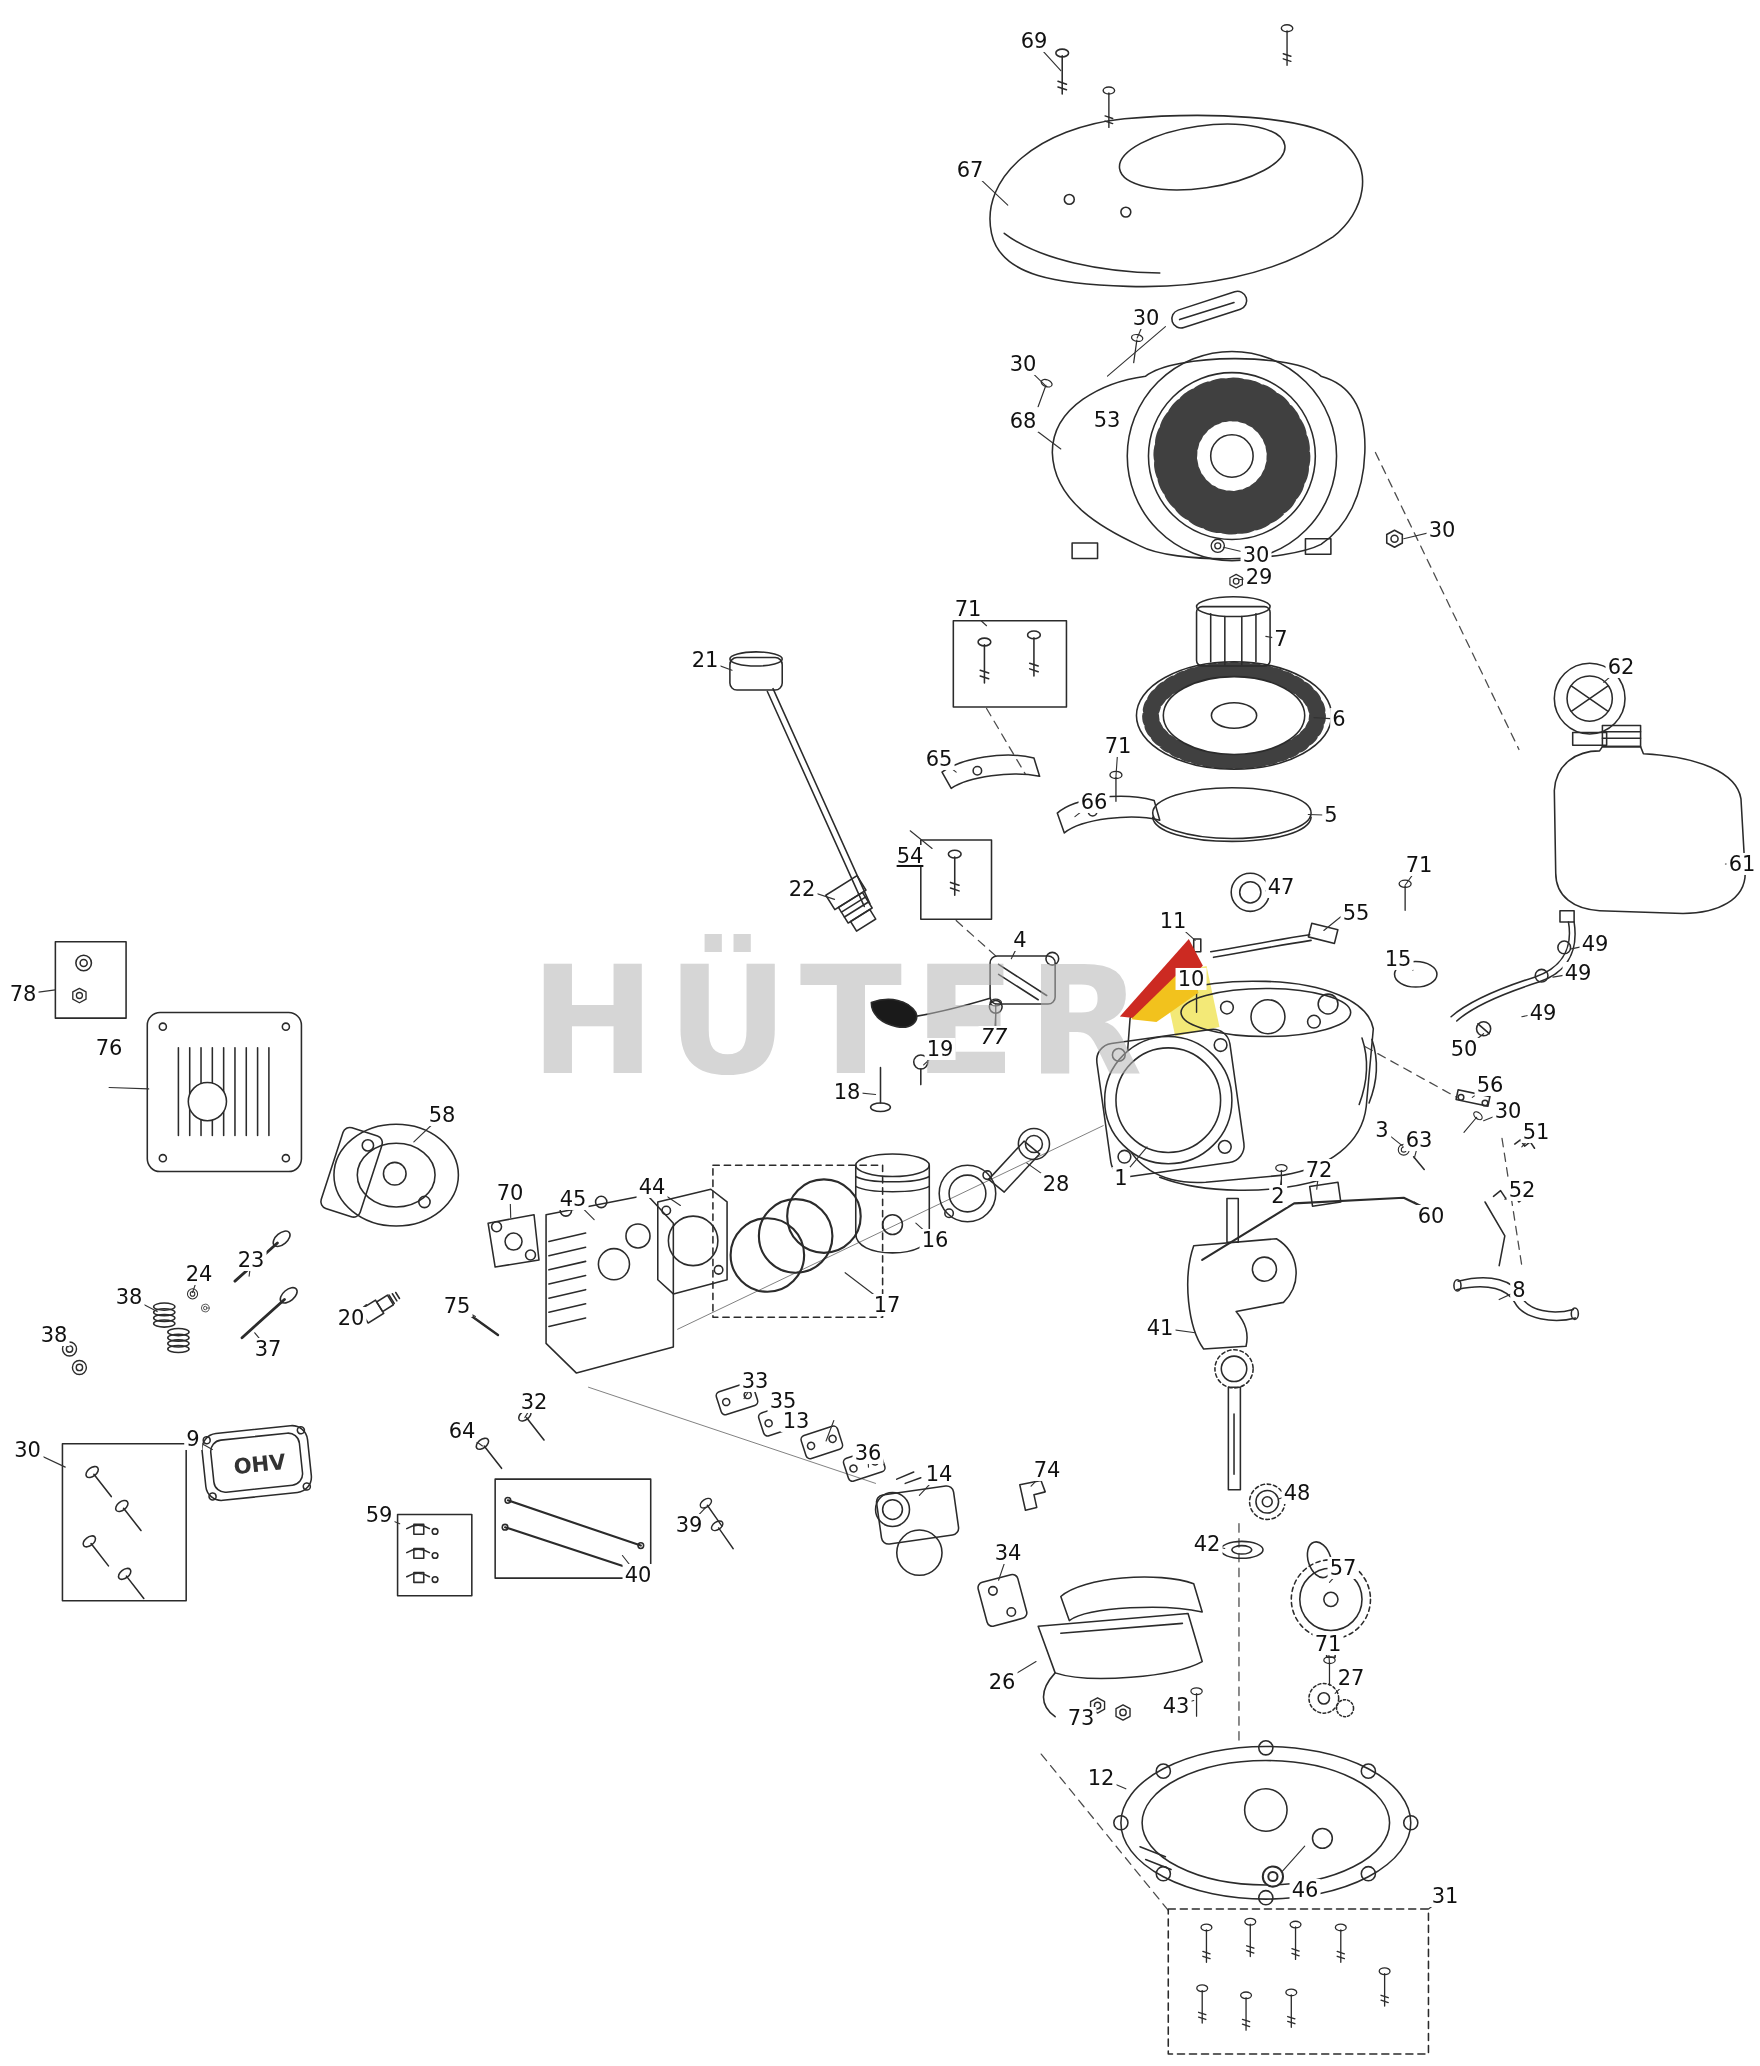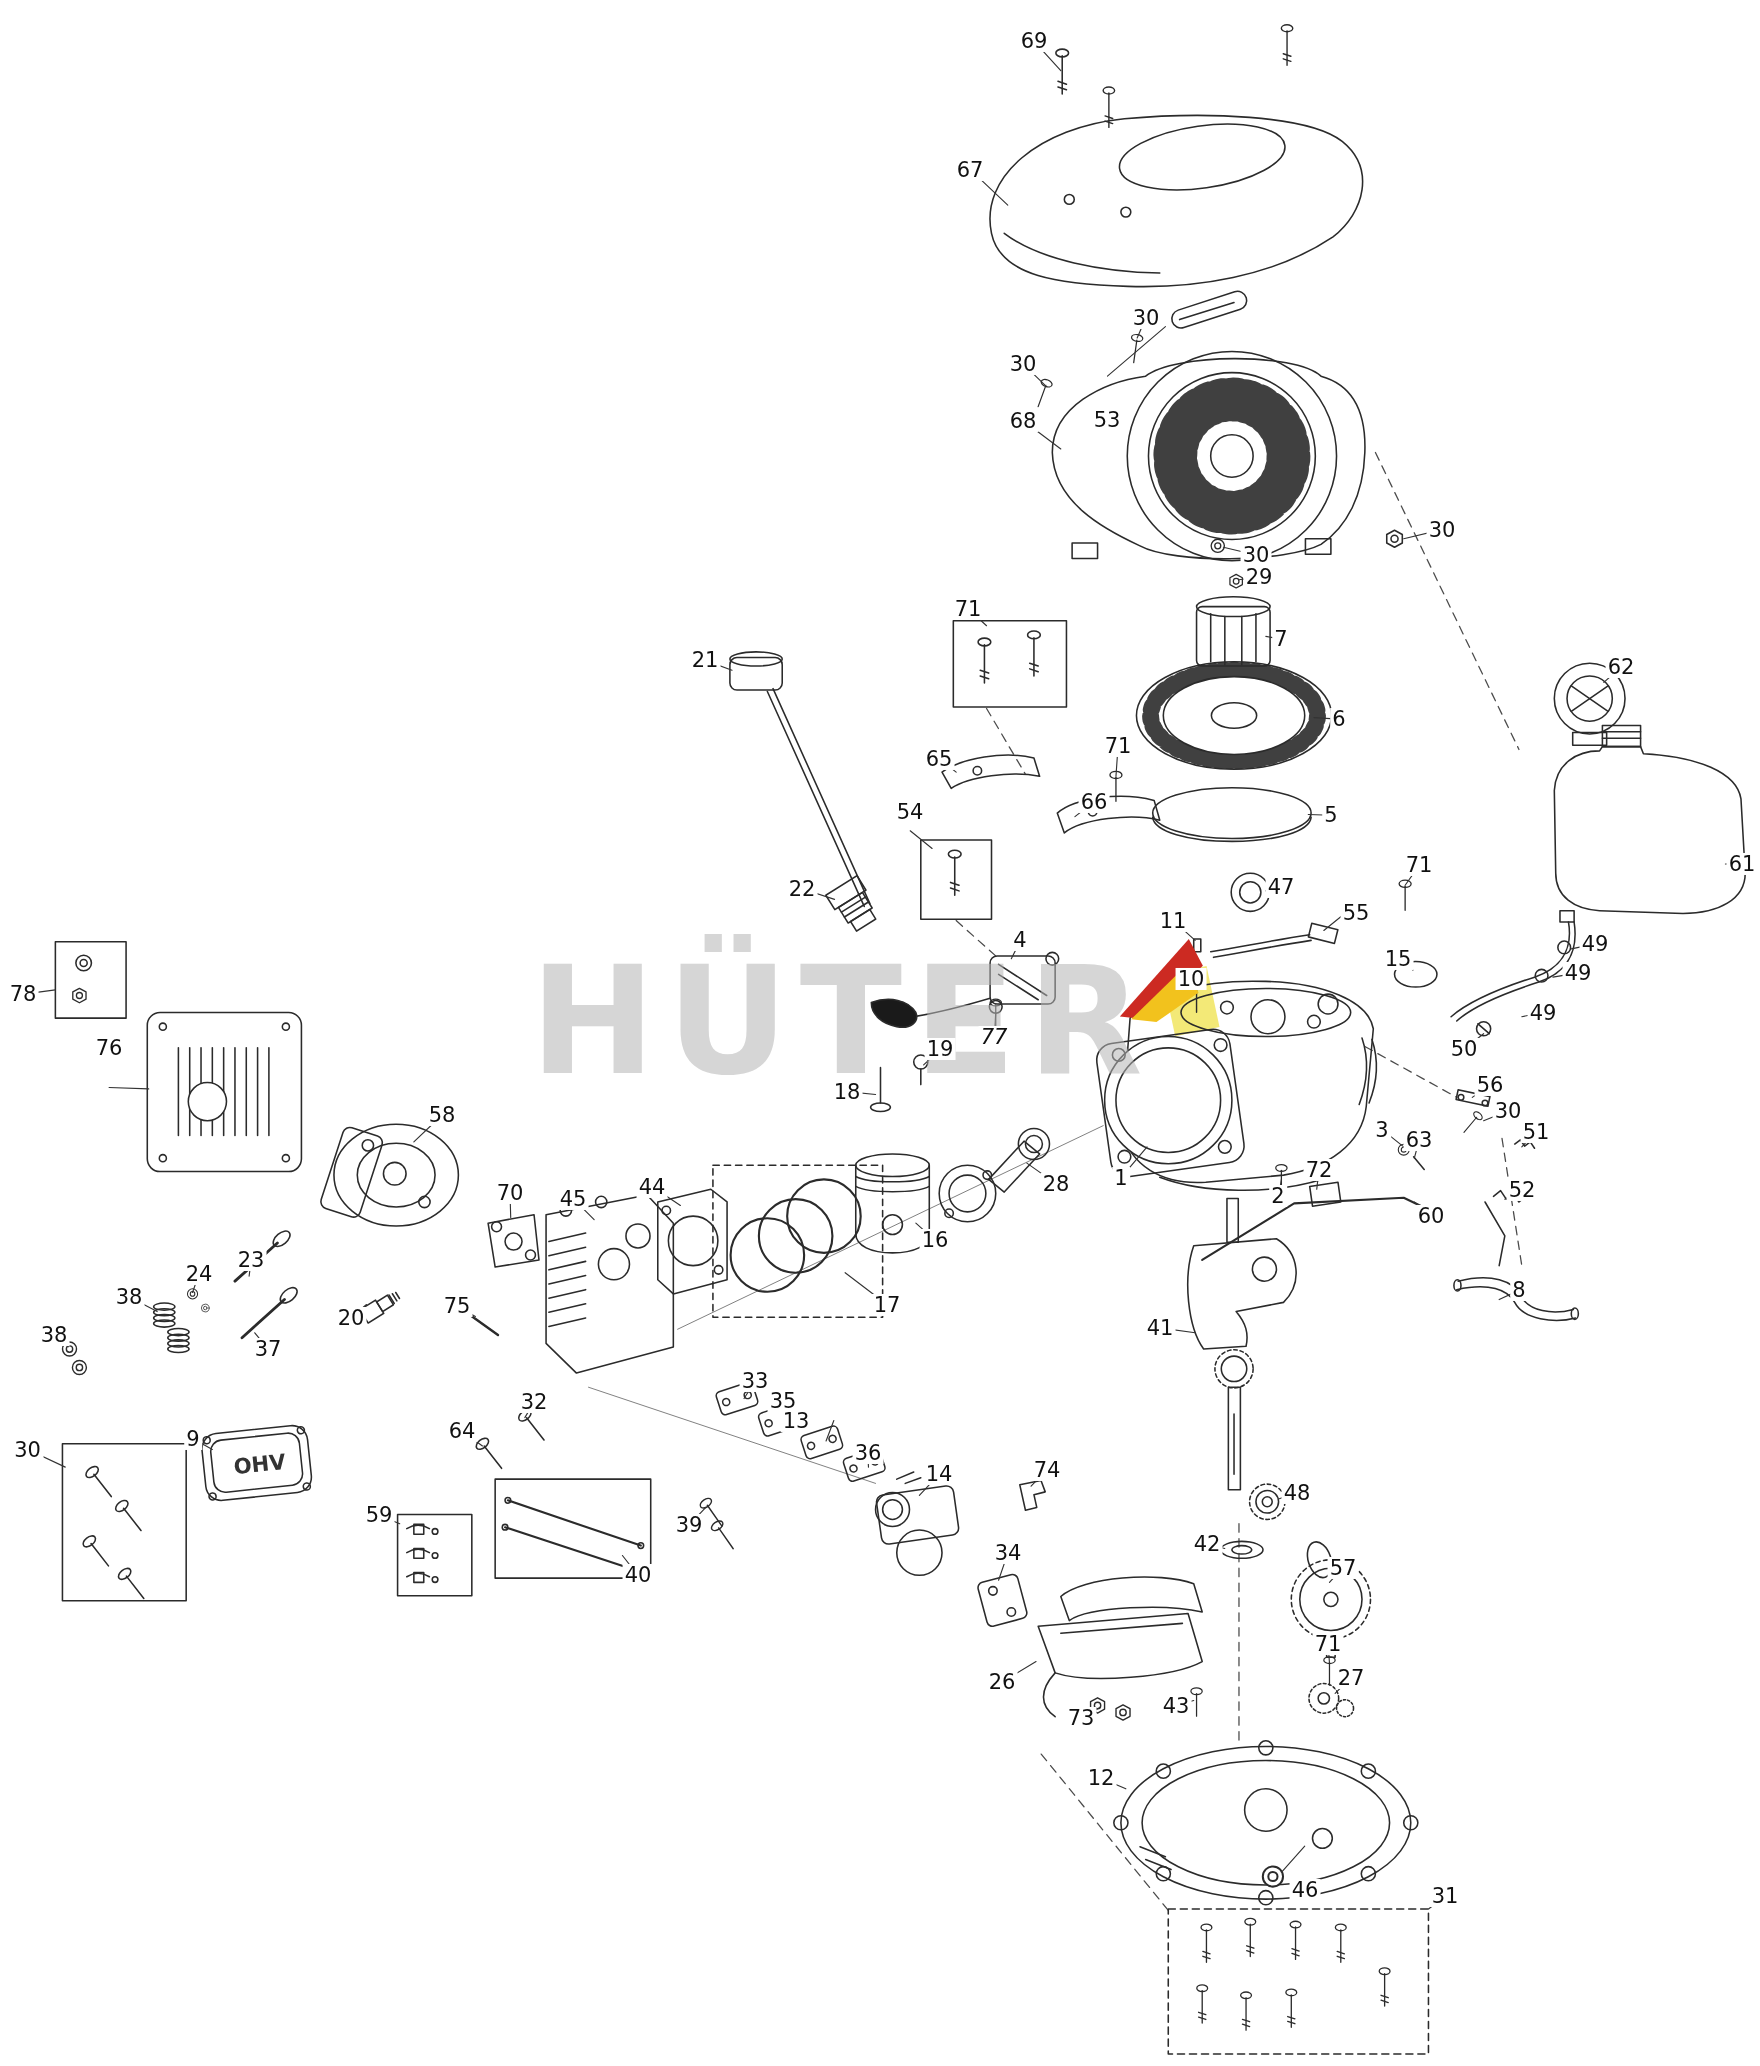--- a/index.html
+++ b/index.html
@@ -628,21 +628,21 @@
       <div class="callout" style="left: 1281px; top: 639px;">7</div>
       <div class="callout" style="left: 1339px; top: 719px;">6</div>
       <div class="callout" style="left: 705px; top: 660px;">21</div>
       <div class="callout" style="left: 968px; top: 609px;">71</div>
       <div class="callout" style="left: 939px; top: 759px;">65</div>
       <div class="callout" style="left: 1118px; top: 746px;">71</div>
       <div class="callout" style="left: 1094px; top: 802px;">66</div>
       <div class="callout" style="left: 1331px; top: 815px;">5</div>
       <div class="callout" style="left: 1621px; top: 667px;">62</div>
       <div class="callout" style="left: 1742px; top: 864px;">61</div>
-      <div class="callout" style="left: 910px; top: 812px;">54</div>
+      <div class="callout" style="left: 910px; top: 856px; text-decoration: underline;">54</div>
       <div class="callout" style="left: 802px; top: 889px;">22</div>
       <div class="callout" style="left: 1281px; top: 887px;">47</div>
       <div class="callout" style="left: 1346px; top: 913px; margin-left: 10px;">55</div>
       <div class="callout" style="left: 1419px; top: 865px;">71</div>
       <div class="callout" style="left: 1398px; top: 959px;">15</div>
       <div class="callout" style="left: 1595px; top: 944px;">49</div>
       <div class="callout" style="left: 1578px; top: 973px;">49</div>
       <div class="callout" style="left: 1543px; top: 1013px;">49</div>
       <div class="callout" style="left: 1464px; top: 1049px;">50</div>
       <div class="callout" style="left: 1173px; top: 921px;">11</div>

